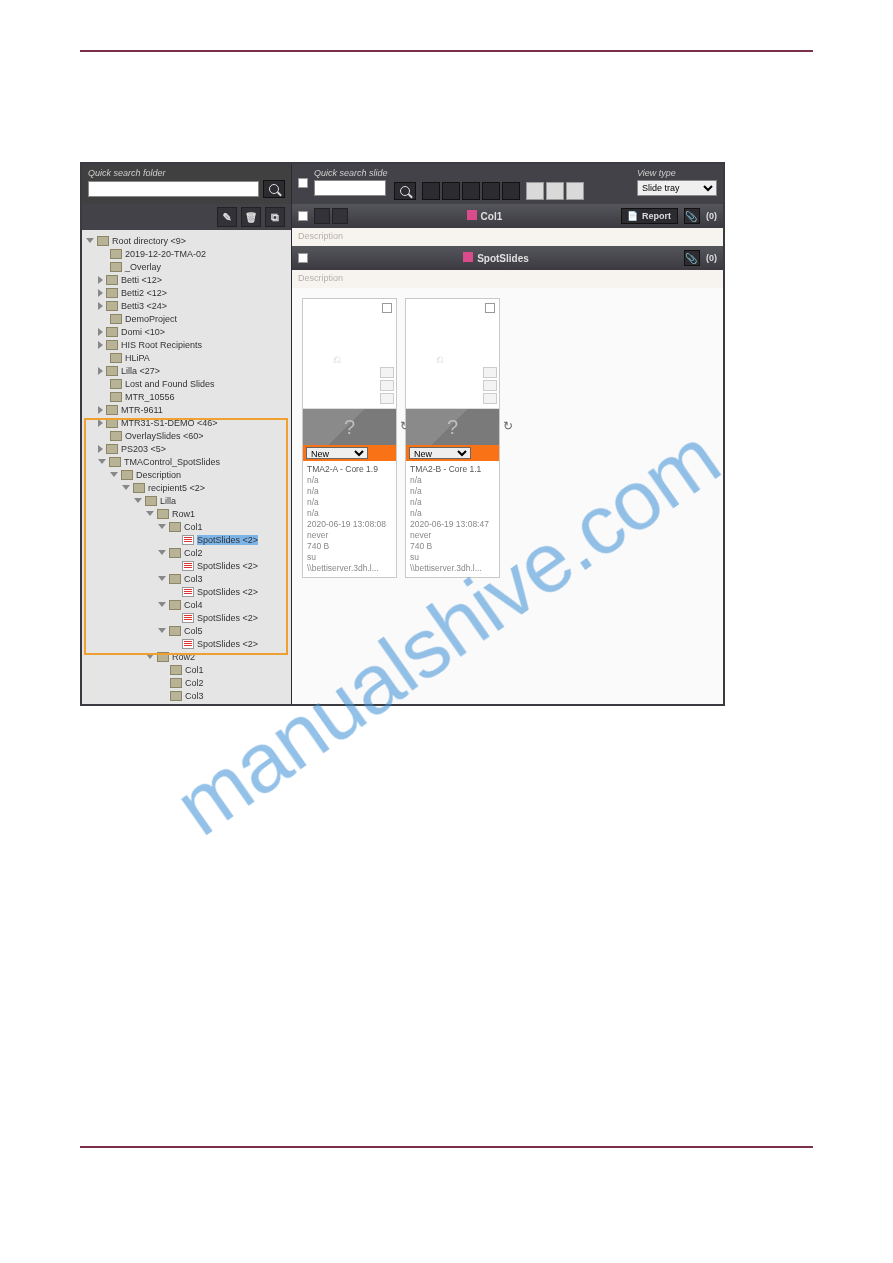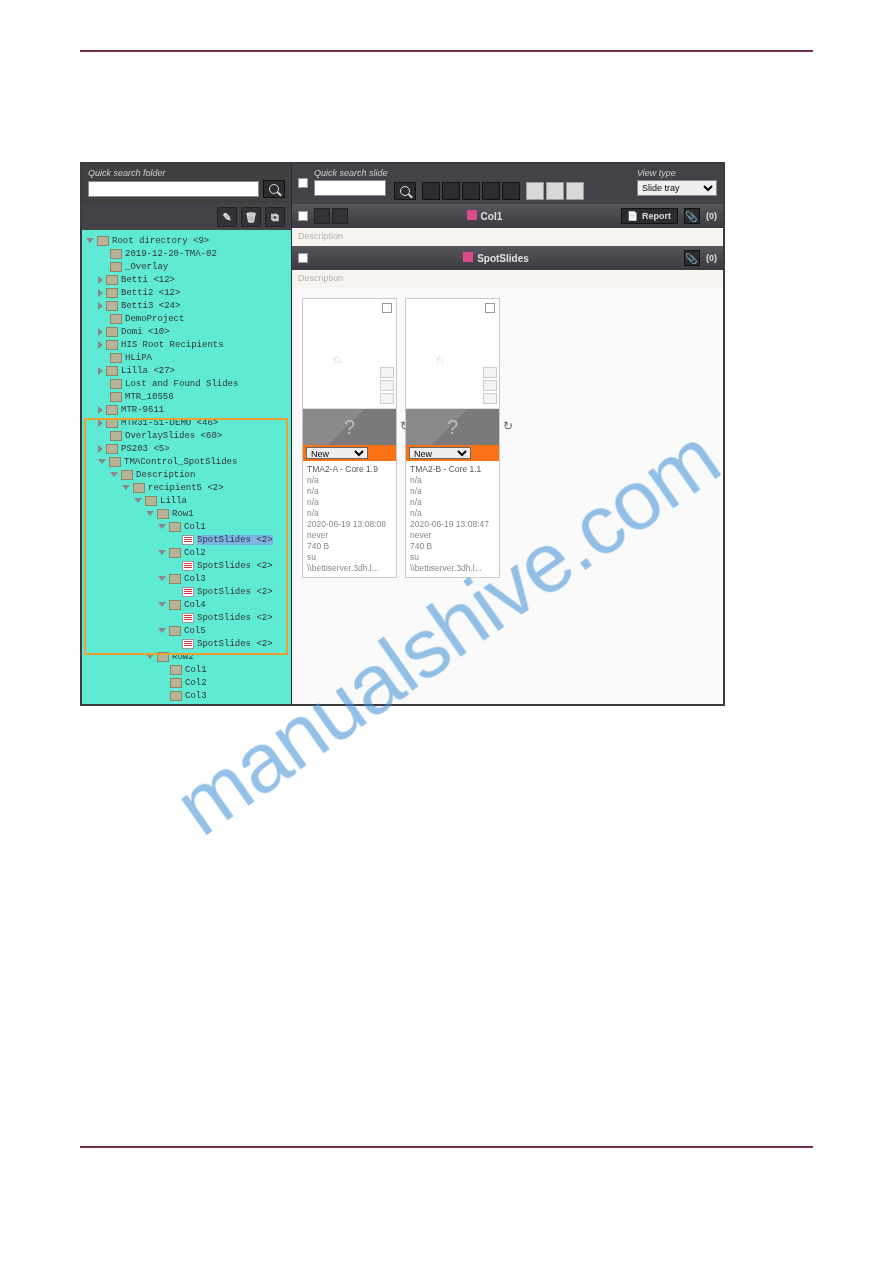--- a/index.html
+++ b/index.html
@@ -20,21 +20,21 @@
   .leftpane { width: 210px; border-right: 1px solid #2a2a30; display: flex; flex-direction: column; }
   .rightpane { flex: 1; display: flex; flex-direction: column; }
   .searchrow { background: #404040; padding: 4px 6px 6px 6px; }
   .searchrow label { color: #cfcfcf; font-style: italic; font-size: 9px; display: block; margin-bottom: 2px; }
   .searchrow .inp { display: flex; align-items: center; gap: 4px; }
   .searchrow input { height: 16px; border: 1px solid #888; background: #fff; flex: 1; font-size: 10px; padding: 0 3px; }
   .magbtn { width: 22px; height: 18px; background: #2b2b30; border: 1px solid #111; display:flex; align-items:center; justify-content:center; }
   .mag { width:10px; height:10px; border:1.5px solid #ddd; border-radius:50%; position:relative; }
   .mag::after { content:""; position:absolute; width:5px; height:1.5px; background:#ddd; right:-4px; bottom:-1px; transform:rotate(45deg); }
   .toolrow { background: #424248; height: 26px; display:flex; align-items:center; padding: 0 6px; gap:4px; justify-content: flex-end; }
-  .tree { flex:1; overflow:auto; background:#5eead4; padding: 4px 4px 4px 2px; position:relative;font-family:Liberation Mono, monospace; }
+  .tree { flex:1; overflow:auto; background:#e5e5e5; padding: 4px 4px 4px 2px; position:relative; }
   .highlight-box { position:absolute; border: 2px solid #f0a030; left: 2px; top: 188px; width: 204px; height: 237px; pointer-events:none; }
   ul.tv { list-style:none; }
   ul.tv li { padding: 0; }
   ul.tv li > .row { display:flex; align-items:center; height: 13px; white-space: nowrap; overflow:hidden; }
   .tri { width:0; height:0; margin: 0 3px 0 2px; }
   .tri.closed { border-left: 5px solid #888; border-top: 4px solid transparent; border-bottom: 4px solid transparent; }
   .tri.open { border-top: 5px solid #888; border-left: 4px solid transparent; border-right: 4px solid transparent; }
   .tri.none { width: 9px; }
   .fico { width:12px; height:10px; background:#b8b396; border:1px solid #8c8664; margin-right:3px; }
   .fico.grid { background:#fff; border:1px solid #999; position:relative; }

